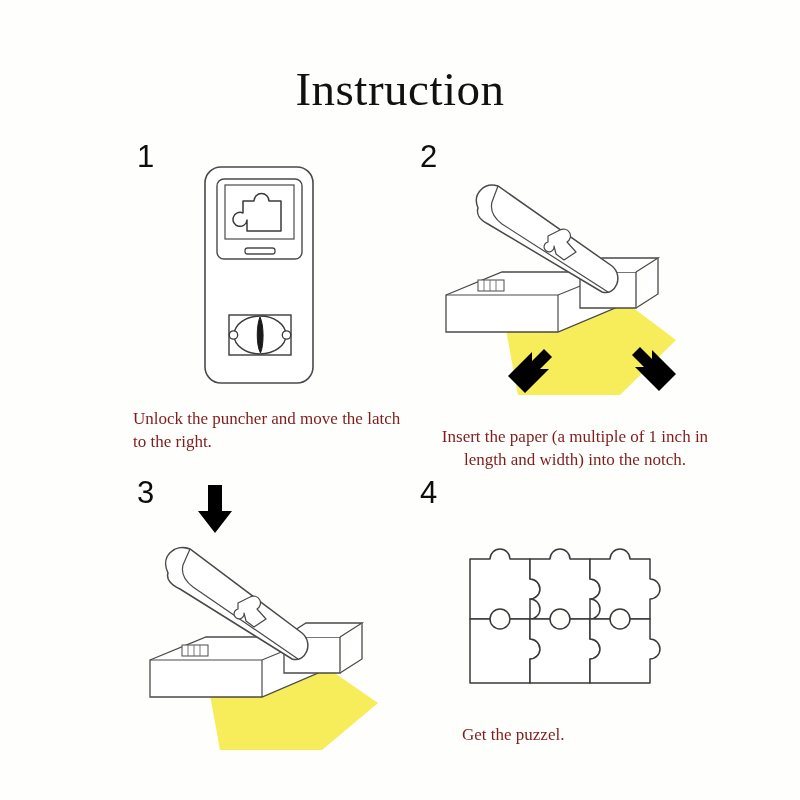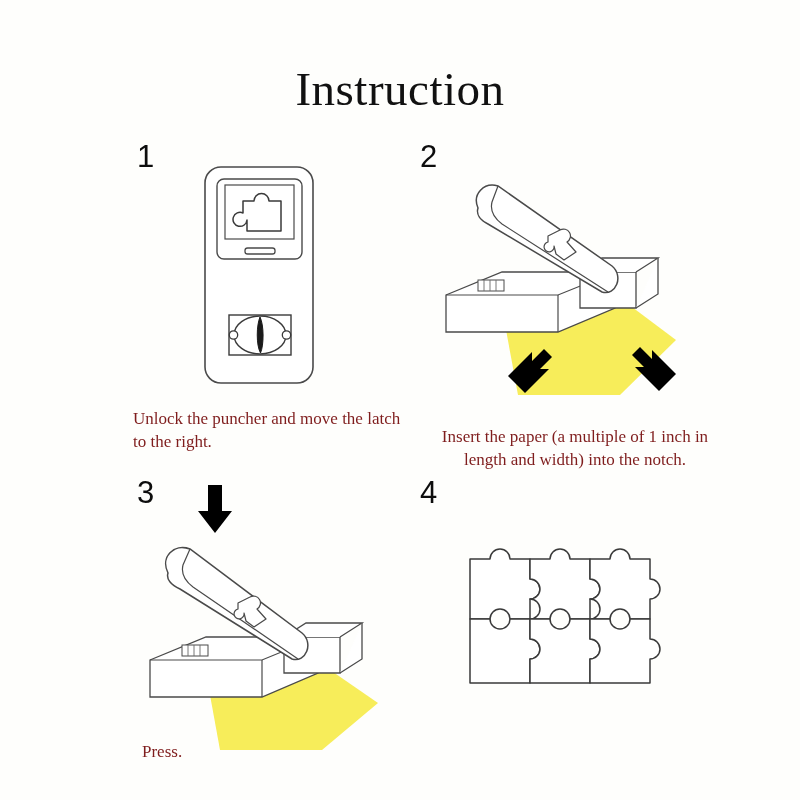--- a/index.html
+++ b/index.html
@@ -153,35 +153,35 @@
                C10 72 24 58 40 64
                L152 148
                C164 158 156 178 142 174
                L30 104
                C21 100 16 94 18 88 Z" fill="#ffffff" stroke="#4a4a4a" stroke-width="1.5"></path>
       <path d="M40 64 L33 80 C31 88 35 96 43 102 L148 174" fill="none" stroke="#4a4a4a" stroke-width="1.2"></path>
       <path d="M88 118 L100 112 A5 5 0 1 1 107 124 L116 134 L104 142 L96 136 L94 128 A5 5 0 1 1 88 124 Z" fill="#ffffff" stroke="#4a4a4a" stroke-width="1.2" stroke-linejoin="round"></path>
     </svg>
   </div>
 
-  <div class="caption cap-left" style="left:142px; top:740px; width:200px;">
-    <span>Press.</span>
-  </div>
 
   <div class="step-num" style="left:420px; top:475px;">4</div>
 
   <div class="art" style="left:468px; top:533px;">
     <svg width="200" height="160" viewBox="0 0 200 160">
       <g fill="#ffffff" stroke="#3a3a3a" stroke-width="1.5" stroke-linejoin="round">
 
         <path d="M2 26 L22 26 A10 10 0 1 1 42 26 L62 26 L62 46 A10 10 0 1 1 62 66 L62 86 L42 86 A10 10 0 1 0 22 86 L2 86 Z"></path>
         <path d="M62 26 L82 26 A10 10 0 1 1 102 26 L122 26 L122 46 A10 10 0 1 1 122 66 L122 86 L102 86 A10 10 0 1 0 82 86 L62 86 A10 10 0 1 0 62 66 A10 10 0 1 0 62 46 Z"></path>
         <path d="M122 26 L142 26 A10 10 0 1 1 162 26 L182 26 L182 46 A10 10 0 1 1 182 66 L182 86 L162 86 A10 10 0 1 0 142 86 L122 86 A10 10 0 1 0 122 66 A10 10 0 1 0 122 46 Z"></path>
 
         <path d="M2 86 L22 86 A10 10 0 1 0 42 86 L62 86 L62 106 A10 10 0 1 1 62 126 L62 150 L2 150 Z"></path>
         <path d="M62 86 L82 86 A10 10 0 1 0 102 86 L122 86 L122 106 A10 10 0 1 1 122 126 L122 150 L62 150 L62 126 A10 10 0 1 0 62 106 Z"></path>
         <path d="M122 86 L142 86 A10 10 0 1 0 162 86 L182 86 L182 106 A10 10 0 1 1 182 126 L182 150 L122 150 L122 126 A10 10 0 1 0 122 106 Z"></path>
       </g>
     </svg>
   </div>
 
+  <div class="caption cap-left" style="left:462px; top:723px; width:240px;">
+    <span>Get the puzzel.</span>
+  </div>
 
 </div>
 
 </body></html>

